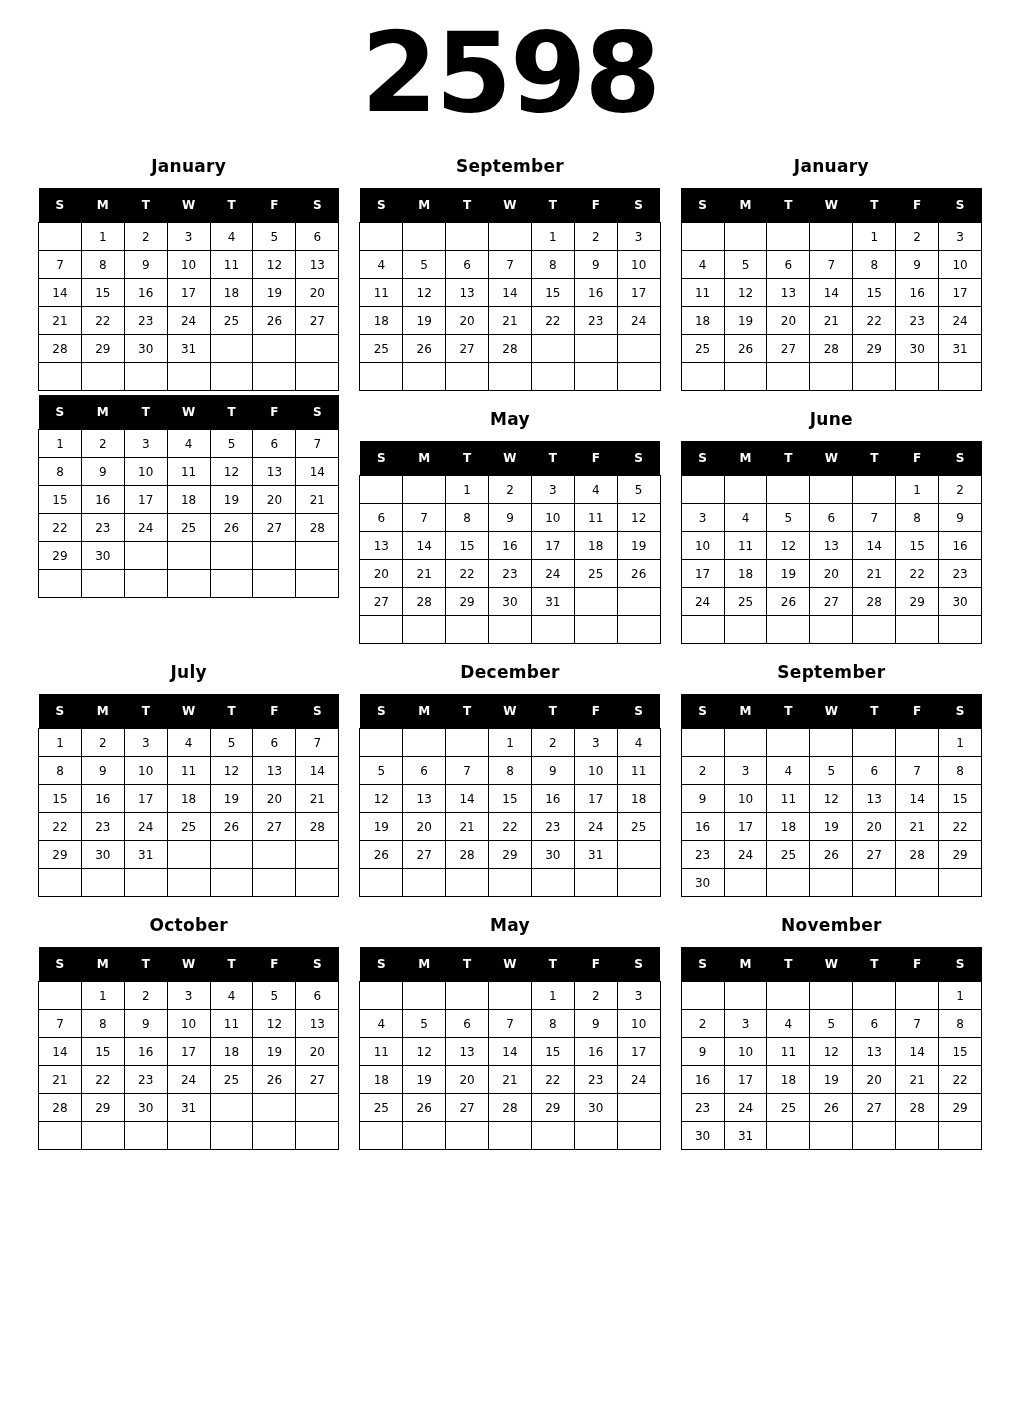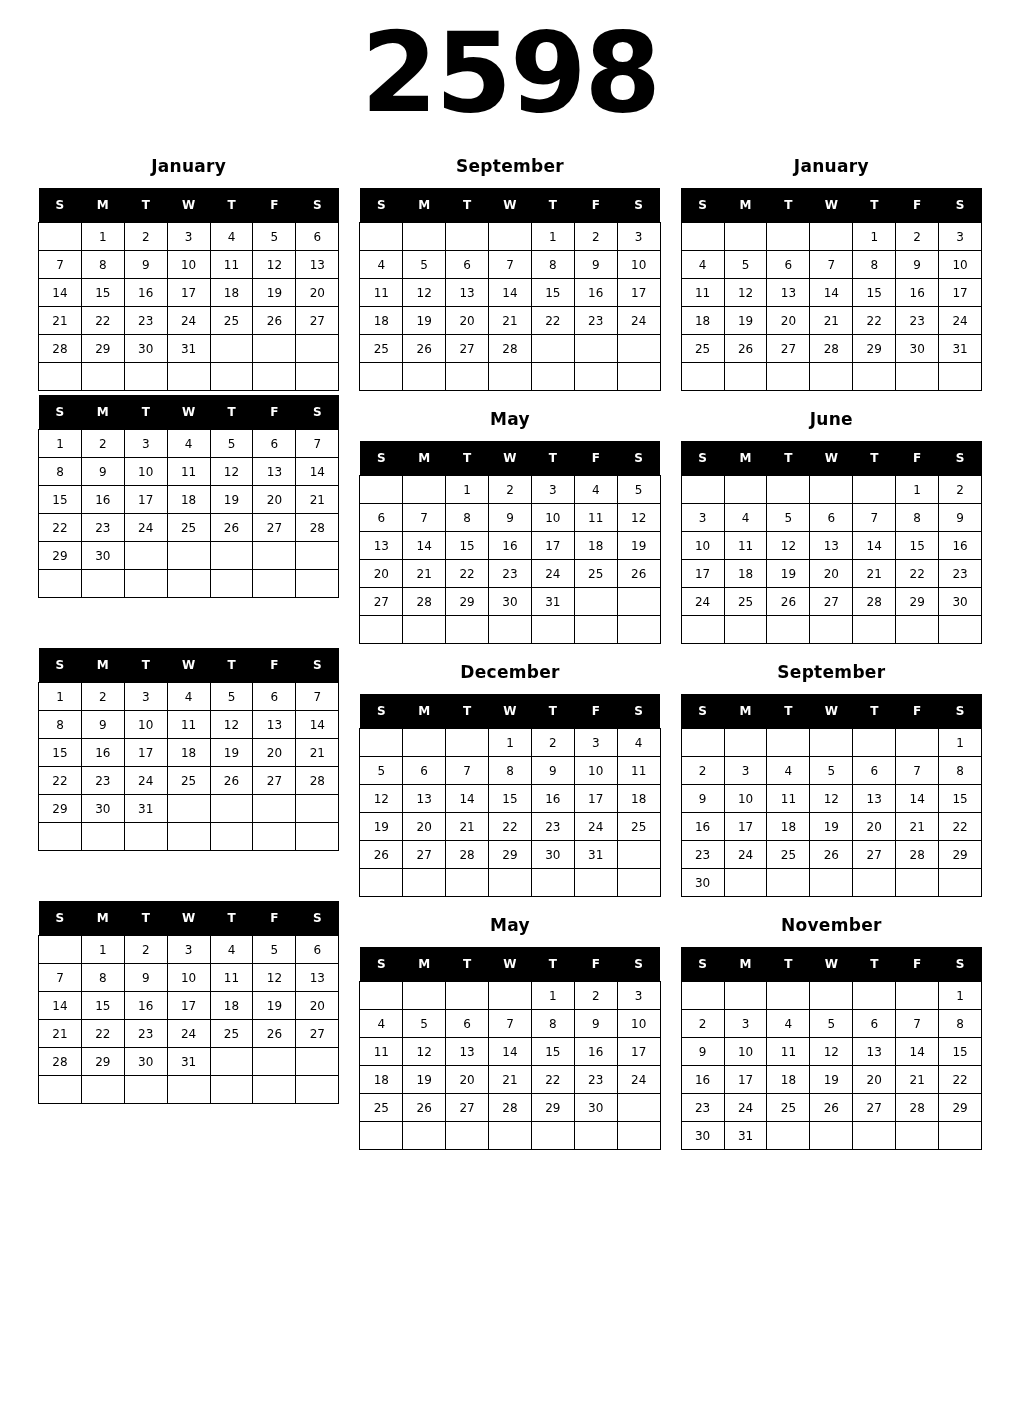--- a/index.html
+++ b/index.html
@@ -509,20 +509,21 @@
               <td class="empty"></td>
               <td class="empty"></td>
               <td class="empty"></td>
               <td class="empty"></td>
               <td class="empty"></td>
             </tr>
           </tbody>
         </table>
       </div>
       <div class="month">
+        <div class="month-name">July</div>
         <table class="cal">
           <thead>
             <tr class="thead-row">
               <th>S</th>
               <th>M</th>
               <th>T</th>
               <th>W</th>
               <th>T</th>
               <th>F</th>
               <th>S</th>
@@ -724,20 +725,21 @@
               <td class="empty"></td>
               <td class="empty"></td>
               <td class="empty"></td>
               <td class="empty"></td>
               <td class="empty"></td>
             </tr>
           </tbody>
         </table>
       </div>
       <div class="month">
+        <div class="month-name">October</div>
         <table class="cal">
           <thead>
             <tr class="thead-row">
               <th>S</th>
               <th>M</th>
               <th>T</th>
               <th>W</th>
               <th>T</th>
               <th>F</th>
               <th>S</th>

